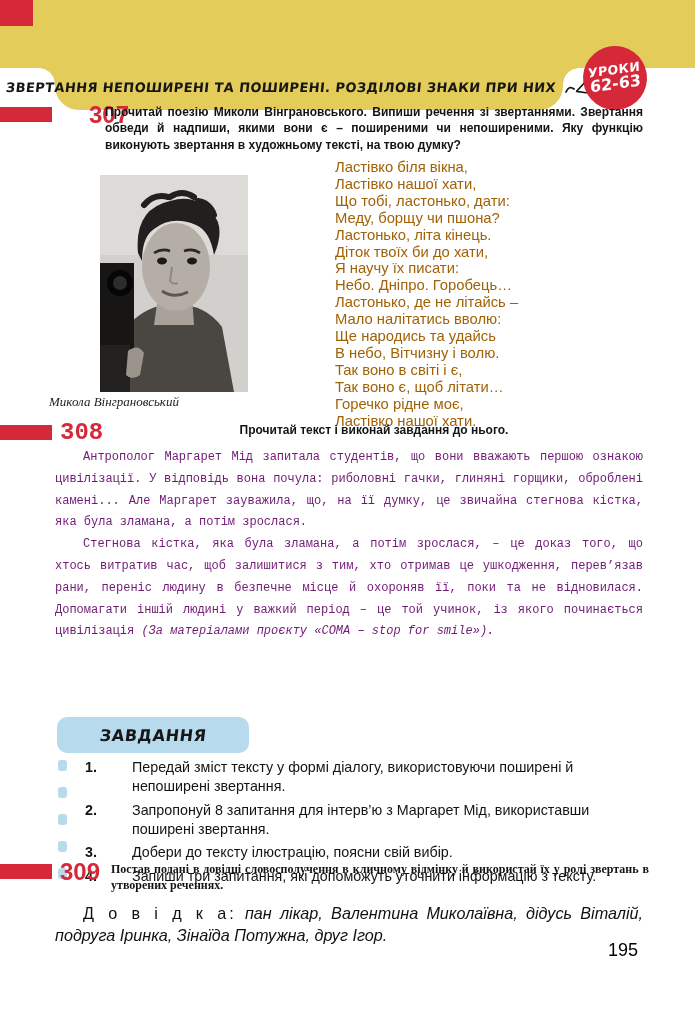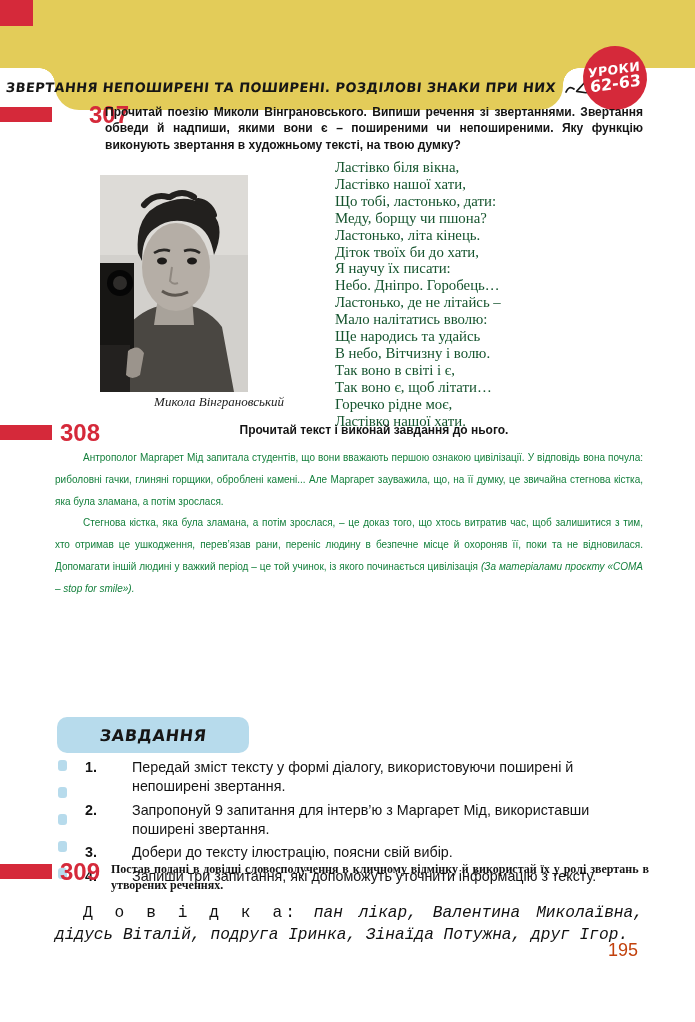--- a/index.html
+++ b/index.html
@@ -33,51 +33,51 @@
                       color:#fff; font-size:16px; line-height:1.05; transform:skewX(-6deg); }
 
   
   .red-bar { background:#d5293a; width:52px; height:15px; }
   .ex-num  { color:#d5293a; font-size:24px; font-weight:bold; line-height:1; }
   .ex-instruction { font-weight:bold; font-size:12px; line-height:1.36;
                     text-align:justify; color:#141414; }
 
   
   .photo-frame { left:100px; top:175px; width:148px; height:217px; }
-  .photo-caption { left:32px; top:394px; width:252px; text-align:right;
+  .photo-caption { left:49px; top:394px; width:252px; text-align:left;
                    font-family:"Liberation Serif", serif; font-style:italic;
                    font-size:13px; color:#222; }
-  .poem { left:335px; top:159px; font-family:Liberation Serif, serif;
-          font-size:14.8px; line-height:16.9px; color:#14532d; }
+  .poem { left:335px; top:159px; font-family:Liberation Sans, sans-serif;
+          font-size:14.8px; line-height:16.9px; color:#a16207; }
 
   
-  .bodytext { left:55px; top:447px; width:588px; font-family:Liberation Sans, sans-serif;
-              font-size:10px; line-height:21.8px; text-align:justify; color:#15803d; }
+  .bodytext { left:55px; top:447px; width:588px; font-family:Liberation Mono, monospace;
+              font-size:12px; line-height:21.8px; text-align:justify; color:#701a75; }
   .bodytext p { text-indent:28px; }
   .src-note { font-style:italic; }
 
   
   .task-badge { left:57px; top:717px; width:192px; height:36px; background:#b7dbec;
                 border-radius:10px; display:flex; align-items:center; justify-content:center; }
   .task-badge span { font-family:"DejaVu Sans", sans-serif; font-weight:bold; font-size:16px;
                      letter-spacing:.6px; color:#161616; display:inline-block; transform:skewX(-7deg); }
   .task-bullets { left:58px; top:760px; display:flex; flex-direction:column; gap:16px; }
   .task-bullets i { width:9px; height:11px; background:#b7dbec; border-radius:3px; display:block; }
   .task-list { left:85px; top:758px; width:560px; display:flex; flex-direction:column; gap:5px; }
   .task-row { display:flex; font-size:14.3px; line-height:1.32; color:#141414; }
   .task-row b { width:24px; flex:0 0 24px; }
   .task-row span { flex:1;margin-left:23px; }
 
   
-  .dovidka { font-family:Liberation Mono, monospace; font-size:16.2px; line-height:21.5px;
+  .dovidka { font-family:Liberation Sans, sans-serif; font-size:16.2px; line-height:21.5px;
              color:#111; text-indent:28px; text-align:justify; }
   .dovidka .lbl { letter-spacing:3px; }
   .dovidka .items { font-style:italic; }
 
-  .page-num { left:608px; top:940px; font-size:18px; color:#c2410c; }
+  .page-num { left:608px; top:940px; font-size:18px; color:#000000; }
 </style>
 </head>
 <body>
 
 <div id="page">
 
   <div class="abs yellow-band"></div>
   <div class="abs fillet-l"></div>
   <div class="abs fillet-r"></div>
   <div class="abs yellow-tab">
@@ -139,21 +139,21 @@
       <div>Мало налітатись вволю:</div>
       <div>Ще народись та удайсь</div>
       <div>В небо, Вітчизну і волю.</div>
       <div>Так воно в світі і є,</div>
       <div>Так воно є, щоб літати…</div>
       <div>Горечко рідне моє,</div>
       <div>Ластівко нашої хати.</div>
     </div>
 
   <div class="abs red-bar" style="left:0; top:425px;"></div>
-  <div class="abs ex-num" style="left:60px; top:421px;">308</div>
+  <div class="abs ex-num" style="left:60px; top:421px;font-family:Liberation Mono, monospace;">308</div>
   <div class="abs ex-instruction" style="left:105px; top:422px; width:538px; text-align:center;">Прочитай текст і виконай завдання до нього.</div>
 
   <div class="abs bodytext">
     <p>Антрополог Маргарет Мід запитала студентів, що вони вважають першою ознакою цивілізації. У відповідь вона почула: риболовні гачки, глиняні горщики, оброблені камені... Але Маргарет зауважила, що, на її думку, це звичайна стегнова кістка, яка була зламана, а потім зрослася.</p>
     <p><span>Стегнова кістка, яка була зламана, а потім зрослася, – це доказ того, що хтось витратив час, щоб залишитися з тим, хто отримав це ушкодження, перев’язав рани, переніс людину в безпечне місце й охороняв її, поки та не відновилася. Допомагати іншій людині у важкий період – це той учинок, із якого починається цивілізація </span><span class="src-note">(За матеріалами проєкту «СОМА – stop for smile»).</span></p>
   </div>
 
   <div class="abs task-badge">
     <span>ЗАВДАННЯ</span>
   </div>
@@ -164,21 +164,21 @@
     <i></i>
     <i></i>
   </div>
   <div class="abs task-list">
     <div class="task-row">
       <b>1.</b>
       <span>Передай зміст тексту у формі діалогу, використовуючи поширені й непоширені звертання.</span>
     </div>
     <div class="task-row">
       <b>2.</b>
-      <span>Запропонуй 9 запитання для інтерв’ю з Маргарет Мід, використавши поширені звертання.</span>
+      <span>Запропонуй 8 запитання для інтерв’ю з Маргарет Мід, використавши поширені звертання.</span>
     </div>
     <div class="task-row">
       <b>3.</b>
       <span>Добери до тексту ілюстрацію, поясни свій вибір.</span>
     </div>
     <div class="task-row">
       <b>4.</b>
       <span>Запиши три запитання, які допоможуть уточнити інформацію з тексту.</span>
     </div>
   </div>

